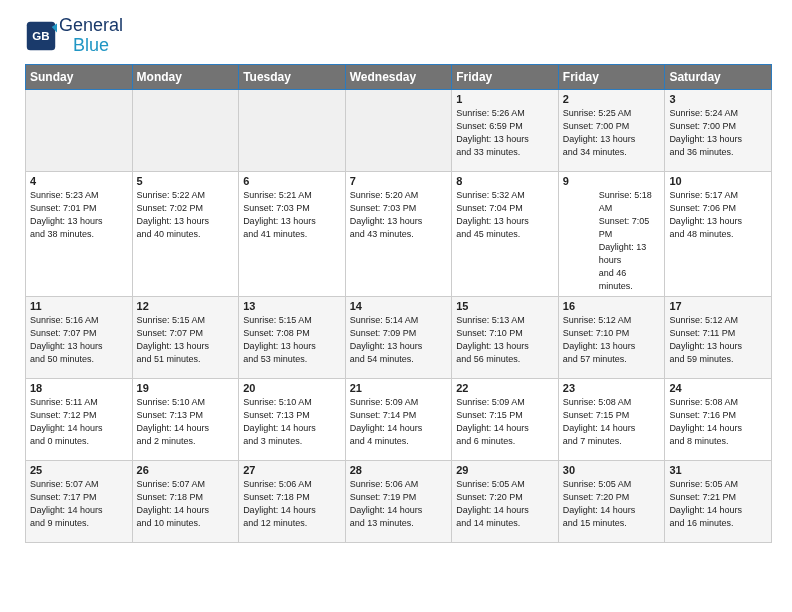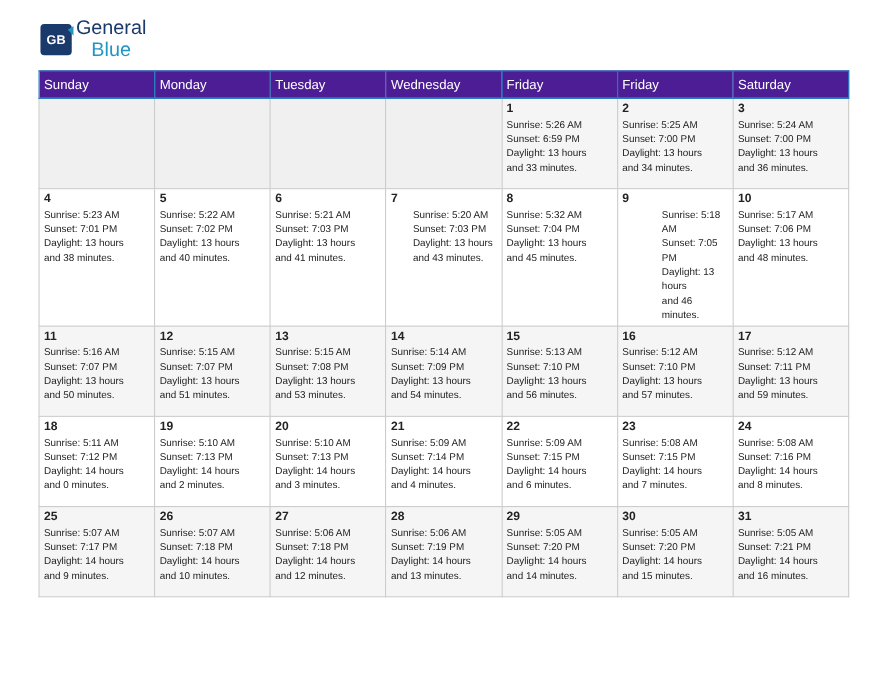--- a/index.html
+++ b/index.html
@@ -5,21 +5,21 @@
     * { margin: 0; padding: 0; box-sizing: border-box; }
     body {
       font-family: Arial, sans-serif;
       background: #fff;
       width: 792px;
       height: 612px;
       overflow: hidden;
     }
     .page {
       width: 792px;
-      padding: 16px 20px 10px 35px;
+      padding: 16px 20px 10px 25px;
     }
     .header {
       display: flex;
       justify-content: space-between;
       align-items: flex-start;
       margin-bottom: 8px;
     }
     .logo {
       display: flex;
       align-items: center;
@@ -52,24 +52,24 @@
       font-size: 14px;
       color: #333;
       margin-top: 2px;
     }
     .calendar {
       width: 100%;
       border-collapse: collapse;
       table-layout: fixed;
     }
     .calendar thead th {
-      background-color: #4c1d95;
+      background-color: #737373;
       color: #fff;
       font-size: 12px;
-      font-weight: normal;
+      font-weight: bold;
       padding: 5px 4px;
       text-align: left;
       border: 1px solid #2b7bbf;
     }
     .calendar tbody td {
       border: 1px solid #ccc;
       vertical-align: top;
       padding: 3px 4px;
       font-size: 9.5px;
       color: #222;
@@ -175,21 +175,21 @@
           </td>
           <td>
             <span class="day-num">6</span>
             <div class="day-info" style="white-space: pre-line;">Sunrise: 5:21 AM
 Sunset: 7:03 PM
 Daylight: 13 hours
 and 41 minutes.</div>
           </td>
           <td>
             <span class="day-num">7</span>
-            <div class="day-info" style="white-space: pre-line; margin-left: 20px;">Sunrise: 5:20 AM
+            <div class="day-info" style="white-space: pre-line;">Sunrise: 5:20 AM
 Sunset: 7:03 PM
 Daylight: 13 hours
 and 43 minutes.</div>
           </td>
           <td>
             <span class="day-num">8</span>
             <div class="day-info" style="white-space: pre-line;">Sunrise: 5:32 AM
 Sunset: 7:04 PM
 Daylight: 13 hours
 and 45 minutes.</div>

